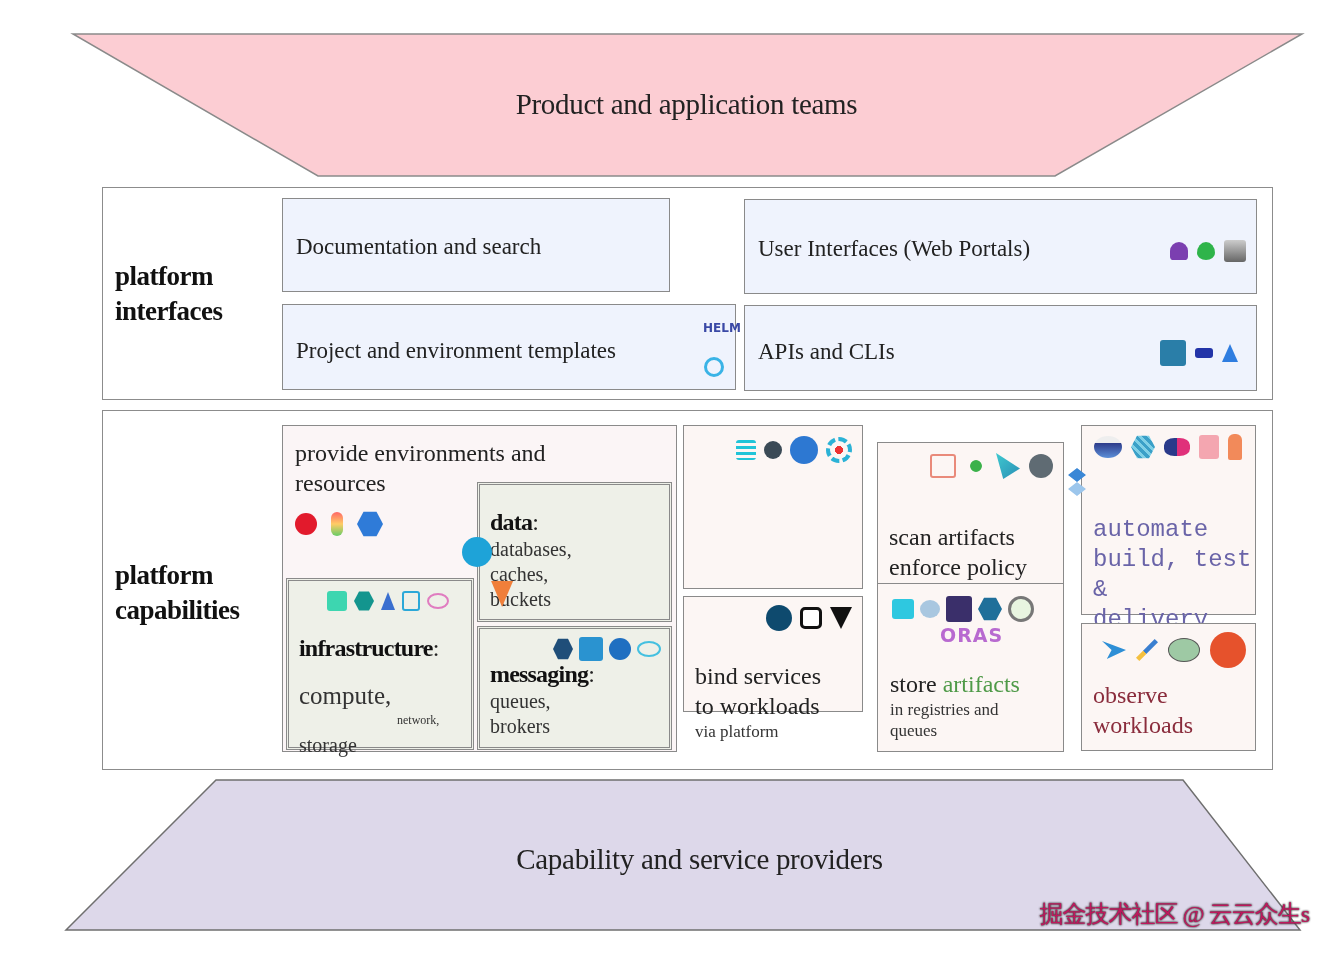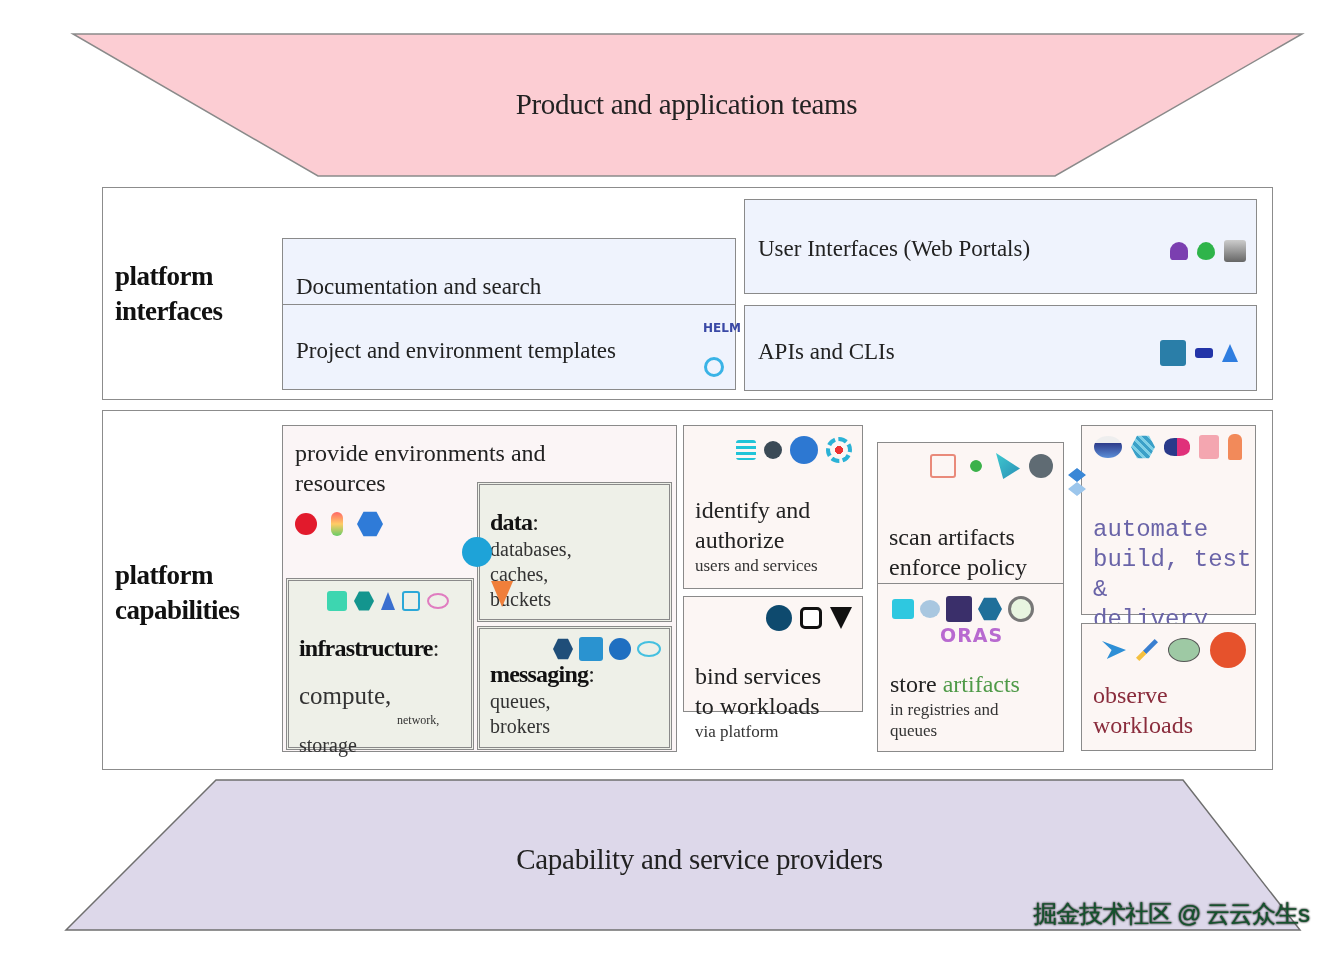--- a/index.html
+++ b/index.html
@@ -22,41 +22,41 @@
   .icons { position:absolute; display:flex; gap:9px; align-items:center; }
   .ic { width:22px; height:22px; border-radius:50%; display:inline-block; position:relative; }
   .ic.sq { border-radius:3px; }
   .ic.hex { clip-path:polygon(25% 3%,75% 3%,100% 50%,75% 97%,25% 97%,0 50%); border-radius:0; }
   .ic.tri { clip-path:polygon(50% 0,100% 100%,0 100%); border-radius:0; }
   .ic.dtri { clip-path:polygon(0 0,100% 0,50% 100%); border-radius:0; }
   .ic.sm { width:18px; height:18px; }
   .purple { color:#6a64a8;font-family:Liberation Mono, monospace; }
   .maroon { color:#8a2c3c; }
   .green-t { color:#4f9a48; }
-  .watermark { position:absolute; right:28px; bottom:26px; font-size:24px; color:#14532d;
-               font-family:Liberation Sans, sans-serif; text-shadow:0 0 2px #333,0 0 2px #333; letter-spacing:-1px; }
+  .watermark { position:absolute; right:28px; bottom:26px; font-size:24px; color:#be185d;
+               font-family:Liberation Serif, serif; text-shadow:0 0 2px #333,0 0 2px #333; letter-spacing:-1px; }
 </style>
 </head>
 <body>
 
 <div>
   <svg class="shape" width="1337" height="956">
     <polygon points="73,34 1302,34 1055,176 318,176" fill="#fccdd3" stroke="#8a8a8a" stroke-width="1.5"></polygon>
   </svg>
   <div class="trap-title" style="left:318px;width:737px;top:88px;">Product and application teams</div>
 </div>
 
 <div class="abs band" style="left:102px;top:187px;width:1171px;height:213px;">
   <div class="abs band-label" style="left:12px;top:71px;">
     <div>platform</div>
     <div>interfaces</div>
   </div>
 </div>
 
-<div class="abs iface" style="left:282px;top:198px;width:454px;height:94px;margin-top:40px;">
+<div class="abs iface" style="left:282px;top:198px;width:388px;height:94px;">
   <div class="iface-label" style="top:35px;">Documentation and search</div>
 </div>
 
 <div class="abs iface" style="left:744px;top:199px;width:513px;height:95px;">
   <div class="iface-label" style="top:36px;">User Interfaces (Web Portals)</div>
   <div class="icons" style="right:10px;top:40px;">
     <span class="ic sm" style="background:#7b3fb0;border-radius:50% 50% 20% 20%;"></span>
     <span class="ic sm" style="background:#2fb44a;border-radius:50% 50% 50% 50%/60% 60% 40% 40%;"></span>
     <span class="ic sq" style="background:linear-gradient(#ccc,#666);"></span>
   </div>
@@ -134,25 +134,20 @@
   </div>
 </div>
 
 <div class="abs cap" style="left:683px;top:425px;width:180px;height:164px;">
   <div class="icons" style="right:10px;top:10px;gap:8px;">
     <span class="ic sq" style="width:20px;height:20px;background:repeating-linear-gradient(#21c4d8 0 3px,transparent 3px 6px);"></span>
     <span class="ic" style="width:18px;height:18px;background:#3b4a56;"></span>
     <span class="ic" style="width:28px;height:28px;background:#2d78d2;"></span>
     <span class="ic" style="width:26px;height:26px;border:4px dashed #2bb2d6;background:radial-gradient(#e33 30%,transparent 32%);box-sizing:border-box;"></span>
   </div>
-  <div class="cap-text" style="left:11px;top:69px;">
-    <div>identify and</div>
-    <div>authorize</div>
-    <span class="cap-small">users and services</span>
-  </div>
 </div>
 
 <div class="abs cap" style="left:683px;top:596px;width:180px;height:116px;">
   <div class="icons" style="right:10px;top:8px;gap:8px;">
     <span class="ic" style="width:26px;height:26px;background:#0e4a6e;"></span>
     <span class="ic sq" style="width:22px;height:22px;border:3px solid #111;background:#fff;box-sizing:border-box;border-radius:5px;"></span>
     <span class="ic dtri" style="width:22px;height:22px;background:#111;"></span>
   </div>
   <div class="cap-text" style="left:11px;top:64px;">
     <div>bind services</div>

